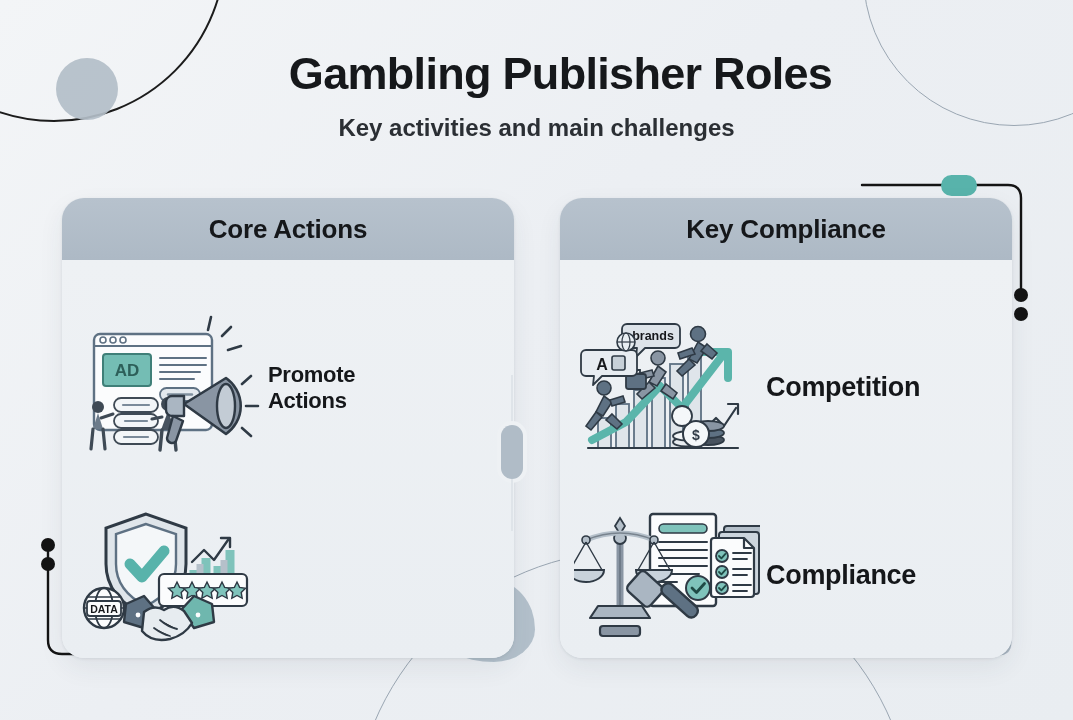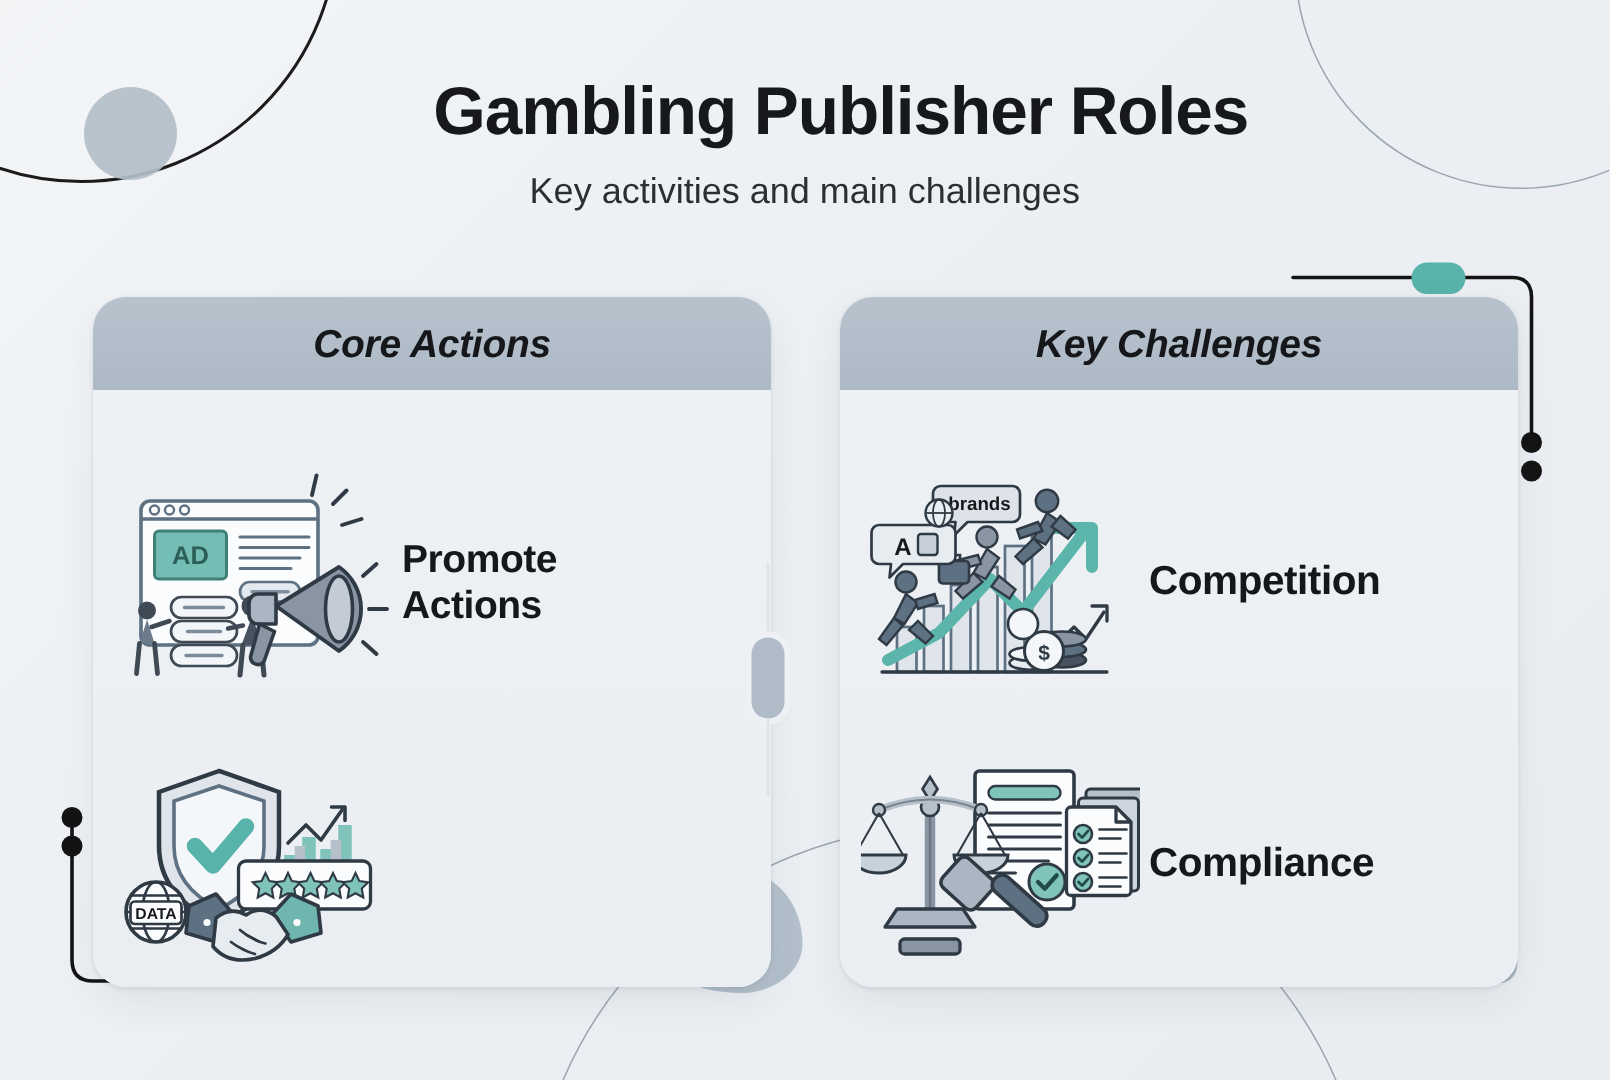--- a/index.html
+++ b/index.html
@@ -79,21 +79,21 @@
     margin: 0;
     font-size: 45px;
     font-weight: 700;
     letter-spacing: -0.7px;
     color: #16181b;
     padding-left: 48px;
   }
   .subtitle {
     margin: 14px 0 16px 0;
     font-size: 24px;
-    font-weight: 400;
+    font-weight: 700;
     color: #2b2f34;
   }
 
   
   .card {
     position: absolute;
     top: 198px;
     width: 452px;
     height: 460px;
     border-radius: 22px;
@@ -109,21 +109,20 @@
     background: linear-gradient(180deg, #b7c2cd 0%, #adb9c5 100%);
     display: flex;
     align-items: center;
     justify-content: center;
   }
   .card-header-title {
     font-size: 26px;
     font-weight: 700;
     color: #15171a;
     letter-spacing: -0.2px;
-    font-style: italic;
   }
   .card-body {
     position: relative;
     height: 398px;
     background: linear-gradient(180deg, #eef1f4 0%, #eaeef2 100%);
   }
 
   .row {
     position: absolute;
     display: flex;
@@ -135,21 +134,21 @@
   .row-2 { top: 240px; }
 
   .art {
     flex: 0 0 auto;
     width: 186px;
     height: 152px;
   }
   .art svg { display: block; width: 100%; height: 100%; }
 
   .row-label {
-    font-size: 26px;
+    font-size: 22px;
     font-weight: 700;
     color: #15171a;
     line-height: 1.18;
     letter-spacing: -0.3px;
     margin-left: 6px;
   }
   .row-right .row-label { font-size: 27px; }
 
   
   .edge-pill {
@@ -302,21 +301,21 @@
 
     </div>
   </div>
 
   <div class="edge-line-top"></div>
   <div class="edge-pill"></div>
   <div class="edge-line-bot"></div>
 
   <div class="card card-right">
     <div class="card-header">
-      <span class="card-header-title">Key Challenges</span>
+      <span class="card-header-title">Key Compliance</span>
     </div>
     <div class="card-body">
 
       <div class="row row-right row-2">
         <div class="art">
           <svg viewBox="0 0 186 152">
 
             <rect x="76" y="14" width="66" height="92" rx="3" fill="#fbfcfd" stroke="#2f3a45" stroke-width="2.4"></rect>
             <rect x="85" y="24" width="48" height="9" rx="4.5" fill="#7fc3bb" stroke="#2f3a45" stroke-width="1.6"></rect>
             <path d="M85 42 h48 M85 50 h48 M85 58 h48 M85 66 h48 M85 74 h40 M85 82 h18" stroke="#2f3a45" stroke-width="2" stroke-linecap="round"></path>

